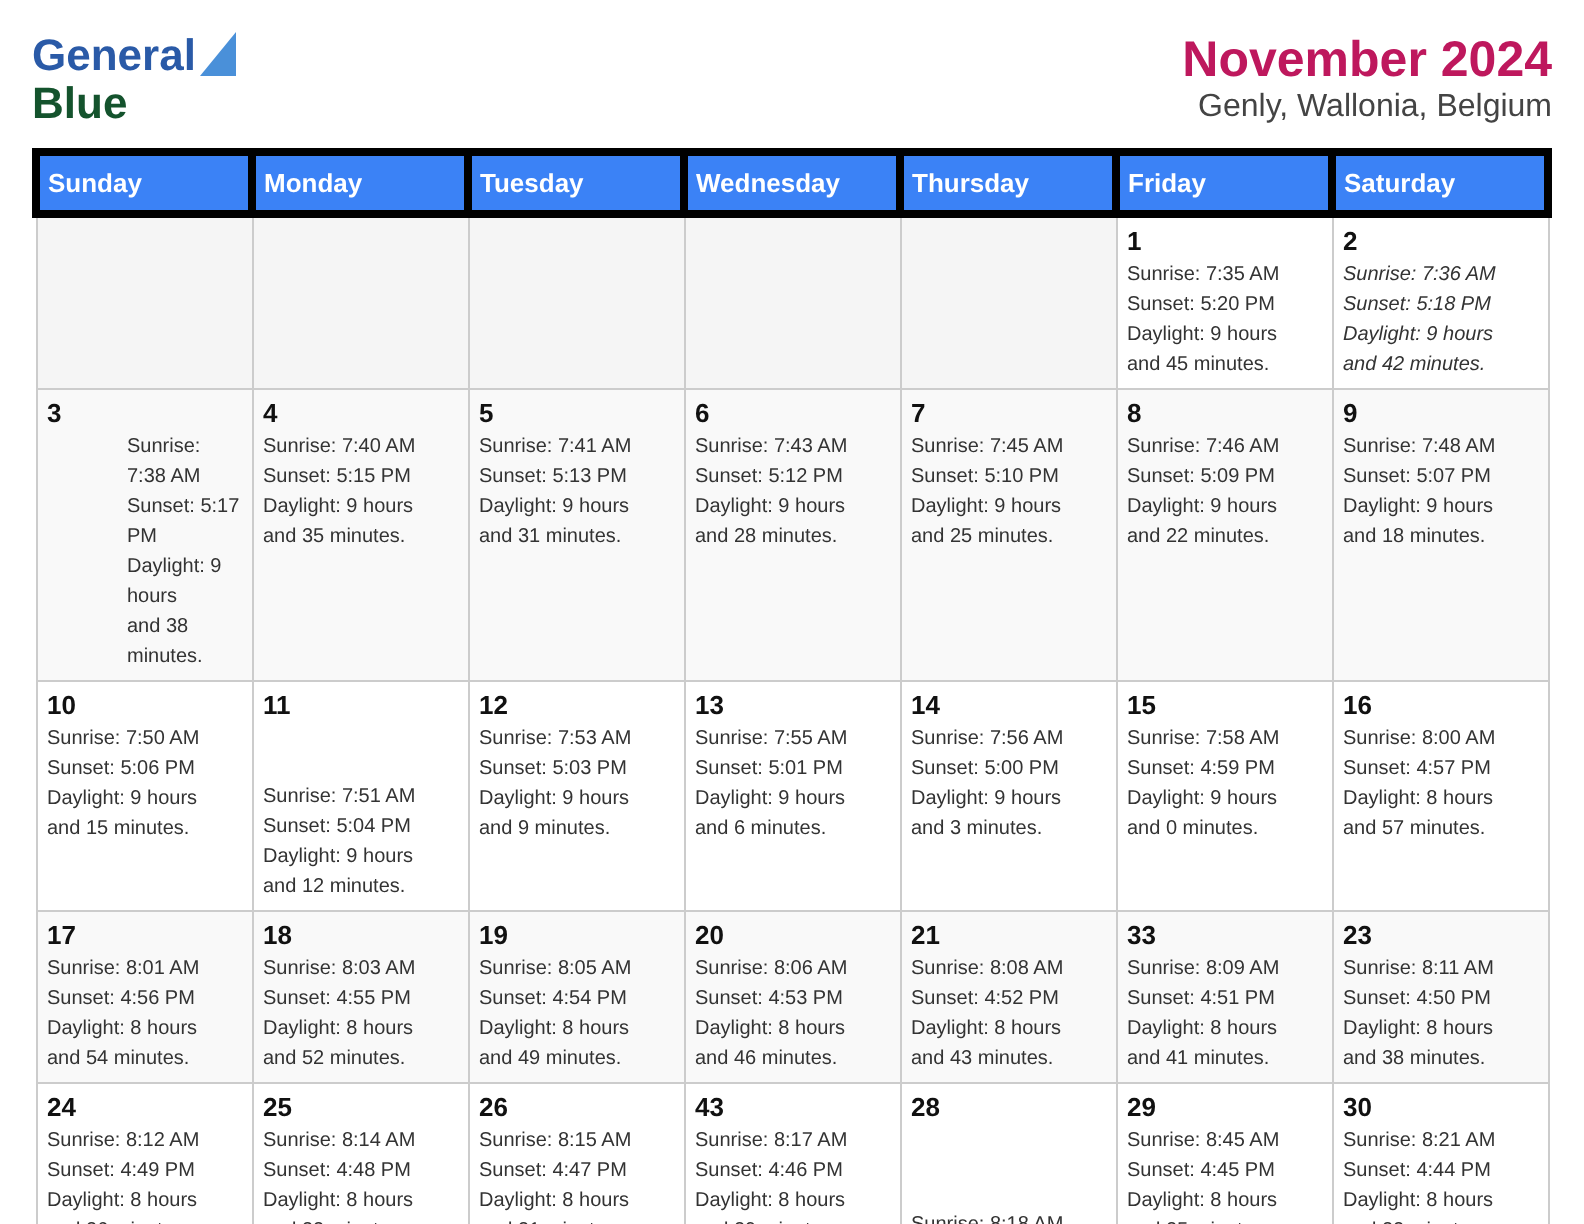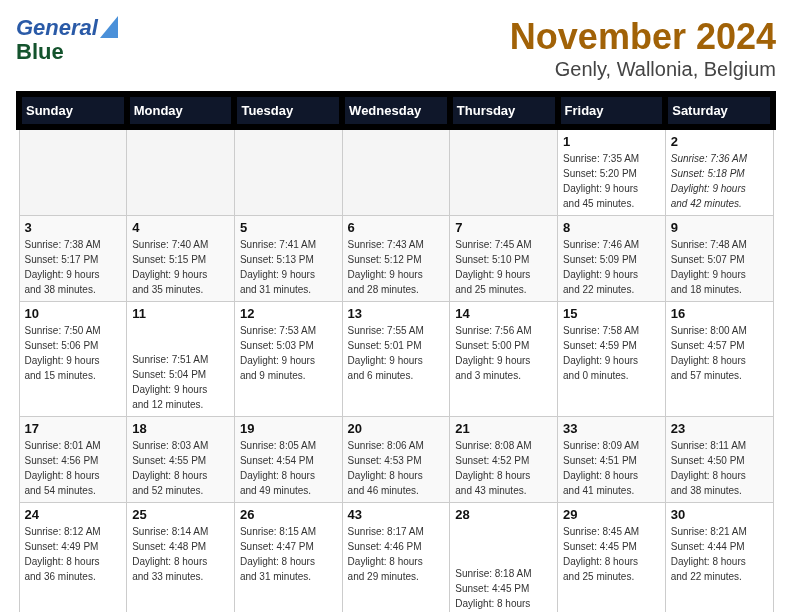--- a/index.html
+++ b/index.html
@@ -31,47 +31,46 @@
       width: 0;
       height: 0;
       border-left: 18px solid transparent;
       border-bottom: 22px solid #4a90d9;
       display: inline-block;
       margin-left: 2px;
       vertical-align: middle;
     }
     .logo-line {
       display: flex;
-      font-style: italic;
     }
     .title-area {
       text-align: right;
     }
     .month-title {
-      font-size: 36px;
+      font-size: 25px;
       font-weight: bold;
-      color: #a16207;
+      color: #be185d;
     }
     .location-title {
-      font-size: 20px;
+      font-size: 16px;
       color: #444;
     }
     .calendar {
       width: 100%;
       border-collapse: collapse;
       table-layout: fixed;
     }
     .calendar th {
-      background: #0f172a;
+      background: #3b82f6;
       color: #fff;
       font-size: 13px;
       font-weight: bold;
       padding: 6px 4px;
       text-align: left;
-      border: 6px solid #000000;
+      border: 4px solid #000000;
     }
     .calendar td {
       border: 1px solid #ccc;
       vertical-align: top;
       padding: 4px 5px;
       font-size: 10.5px;
       color: #333;
       height: 85px;
       background: #fff;
     }
@@ -141,21 +140,21 @@
           <span class="day-number">2</span>
           <div class="day-info" style="white-space: pre-line; font-style: italic;">Sunrise: 7:36 AM
 Sunset: 5:18 PM
 Daylight: 9 hours
 and 42 minutes.</div>
         </td>
       </tr>
       <tr>
         <td>
           <span class="day-number">3</span>
-          <div class="day-info" style="white-space: pre-line;">Sunrise: 7:38 AM
+          <div class="day-info" style="white-space: pre-line; margin-left: 40px;">Sunrise: 7:38 AM
 Sunset: 5:17 PM
 Daylight: 9 hours
 and 38 minutes.</div>
         </td>
         <td>
           <span class="day-number">4</span>
           <div class="day-info" style="white-space: pre-line;">Sunrise: 7:40 AM
 Sunset: 5:15 PM
 Daylight: 9 hours
 and 35 minutes.</div>

